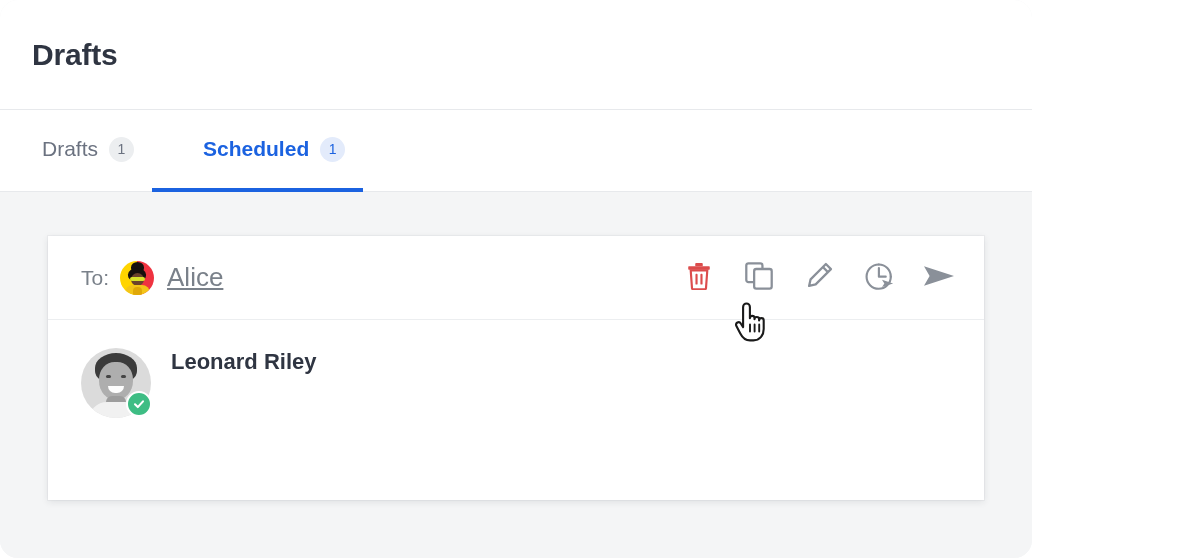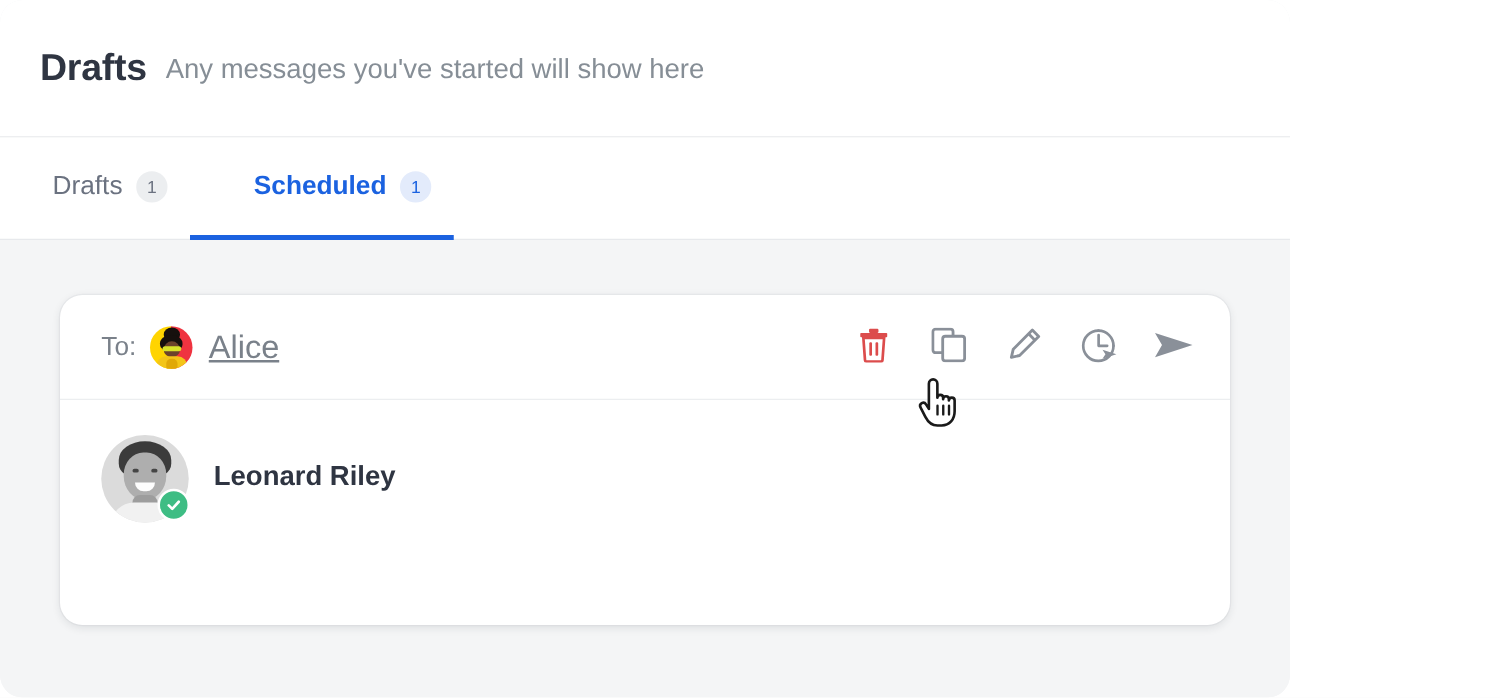--- a/index.html
+++ b/index.html
@@ -87,21 +87,21 @@
 
   
   .body-area {
     position: relative;
     height: calc(558px - 110px - 82px);
     background: #f4f5f6;
     padding: 44px 48px;
   }
   .card {
     background: #ffffff;
-    border-radius: 18px;
+    border-radius: 0;
     box-shadow: 0 2px 7px rgba(34,40,49,0.10), 0 0 0 1px rgba(34,40,49,0.035);
     overflow: hidden;
     height: 264px;
   }
 
   .card-head {
     height: 84px;
     display: flex;
     align-items: center;
     padding: 0 28px 0 33px;
@@ -253,21 +253,20 @@
     justify-content: center;
   }
 
   .msg-text-col { padding-top: 1px; }
   .sender-name {
     font-size: 22px;
     font-weight: bold;
     color: #2f3542;
     line-height: 1.2;
     margin-bottom: 12px;
-    margin-top: 19px;
   }
   .msg-body {
     font-size: 22px;
     color: #4c535d;
     line-height: 1.35;
   }
   .mention { color: #1b62e0; cursor: pointer; }
 
   
   .cursor {
@@ -279,21 +278,20 @@
     pointer-events: none;
   }
 </style>
 </head>
 <body>
 
 <div class="window">
 
   <div class="header">
     <div class="header-title">Drafts</div>
-    <div class="header-subtitle">Any messages you've started will show here</div>
   </div>
 
   <div class="tabbar">
     <div class="tab">
       <span class="tab-label">Drafts</span>
       <span class="tab-badge">1</span>
     </div>
     <div class="tab active">
       <span class="tab-label">Scheduled</span>
       <span class="tab-badge">1</span>

